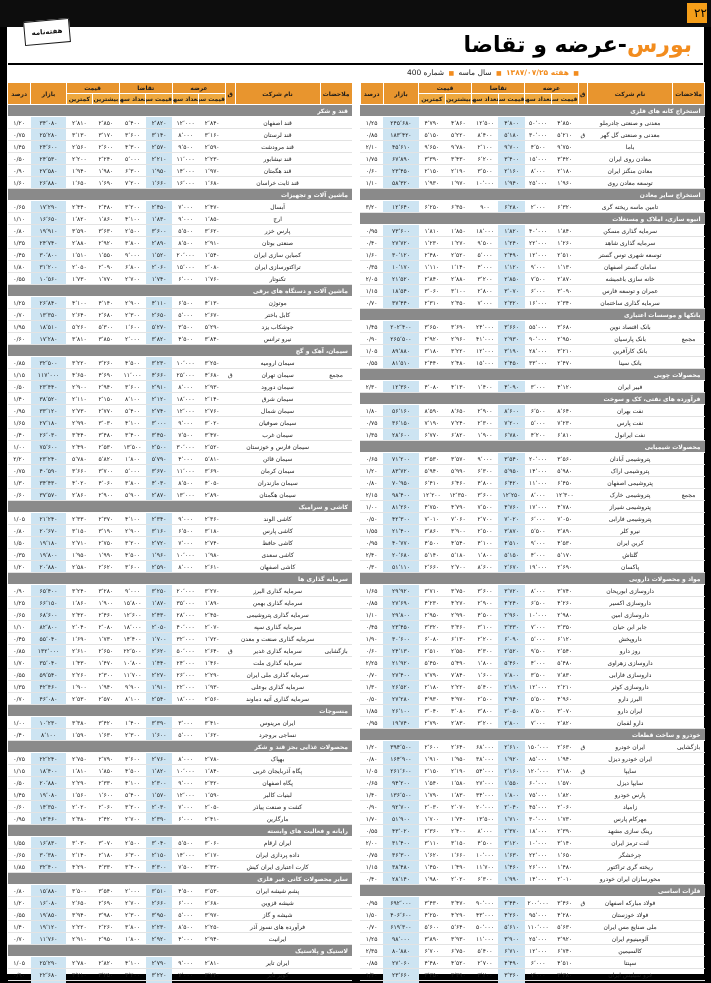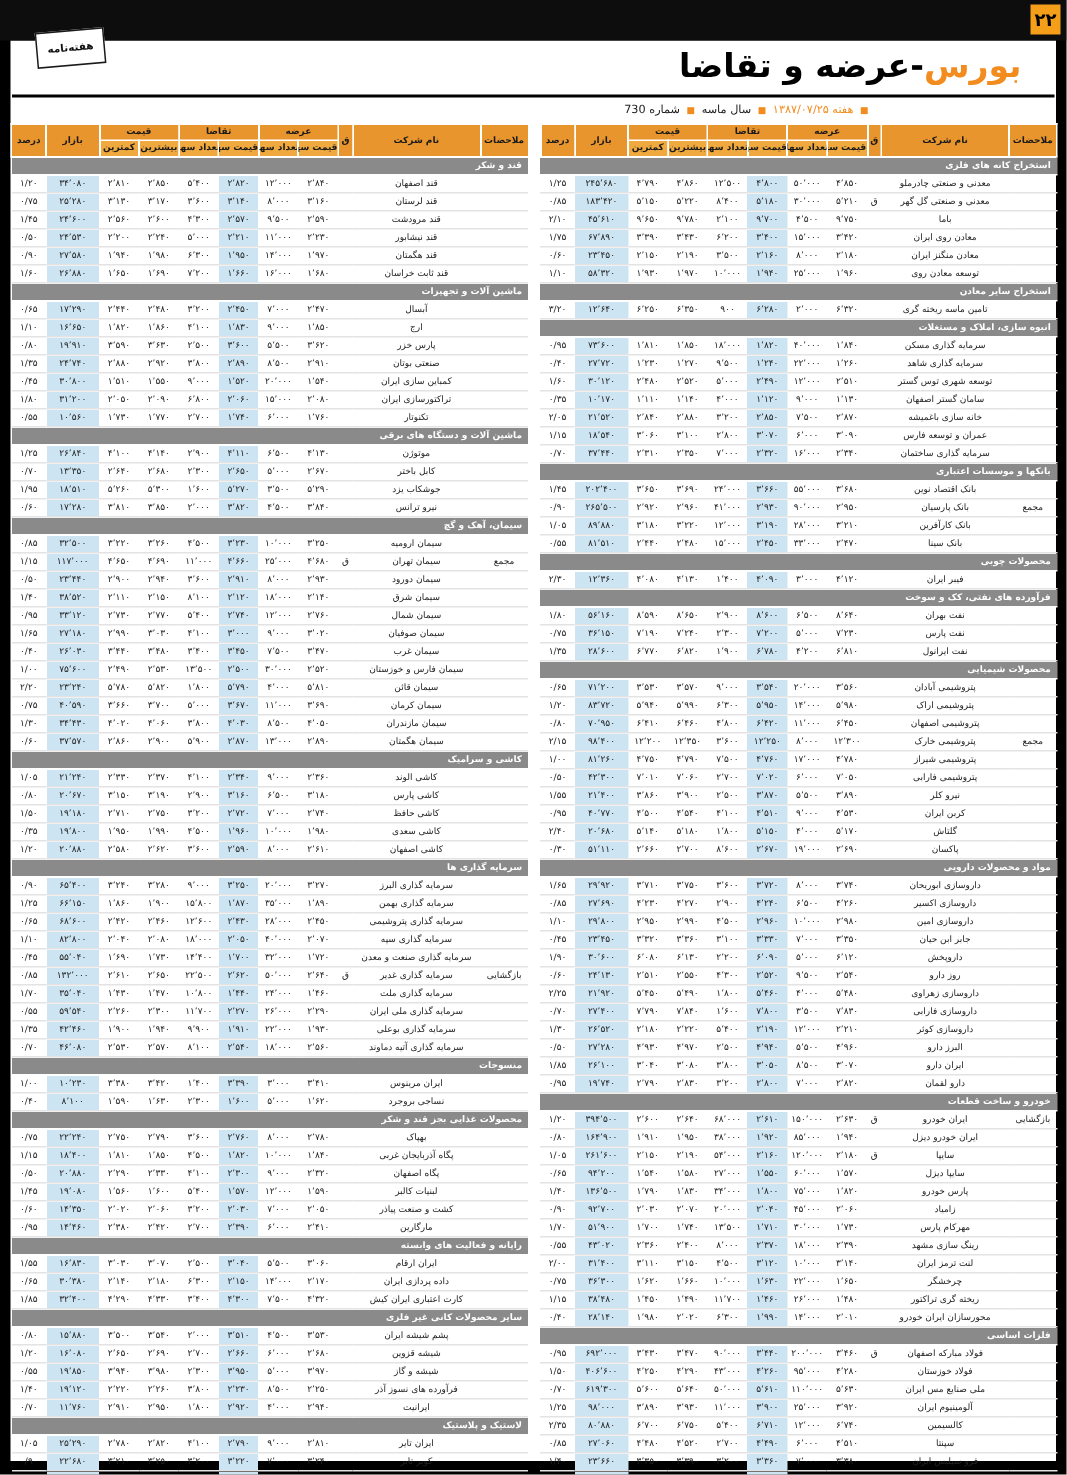--- a/index.html
+++ b/index.html
@@ -1,30 +1,30 @@
 <!DOCTYPE html>
 <html lang="fa" dir="rtl"><head>
 <meta charset="utf-8">
 <style>
   *{box-sizing:border-box;margin:0;padding:0}
   html,body{width:711px;height:983px}
   body{background:#000;font-family:"DejaVu Sans",sans-serif;direction:rtl;position:relative;overflow:hidden}
   .sheet{position:absolute;top:27px;right:7px;left:7px;bottom:9px;background:#fff}
   .topbar{position:absolute;top:0;left:0;right:0;height:27px;background:#0d0d0d;z-index:2}
   .pageno{position:absolute;top:3px;right:4px;width:20px;height:20px;background:#F59E19;color:#000;
-          font-size:12px;font-weight:bold;text-align:center;line-height:20px;z-index:4}
+          font-size:12px;font-weight:normal;text-align:right;line-height:20px;z-index:4}
   .masthead{position:absolute;top:20px;left:24px;width:46px;height:24px;background:#fff;border:1px solid #1a1a1a;
             z-index:4;transform:rotate(-5deg);display:flex;align-items:center;justify-content:center;
             font-size:7px;font-weight:bold;color:#111}
-  .titlebar{position:absolute;top:32px;right:30px;font-size:22px;font-weight:bold;color:#000;z-index:3}
+  .titlebar{position:absolute;top:32px;right:19px;font-size:22px;font-weight:bold;color:#000;z-index:3}
   .titlebar .accent{color:#F28C1E}
   .rule{position:absolute;top:63px;right:8px;left:8px;height:2px;background:#000;z-index:3}
   .subtitle{position:absolute;top:68px;right:130px;font-size:7.5px;color:#222;z-index:3;white-space:nowrap}
   .subtitle .b{color:#F28C1E;font-size:6px;margin:0 2px}
-  .subtitle .num{color:#F28C1E;font-weight:normal}
+  .subtitle .num{color:#F28C1E;font-weight:bold}
   .tables{position:absolute;top:82px;right:6px;left:6px;display:flex;gap:7px;align-items:flex-start;z-index:3}
   table.stock{border-collapse:collapse;table-layout:fixed;width:calc(50% - 4px);direction:rtl}
   table.stock th{background:#EFA93F;border:1px solid #fff;font-size:6px;line-height:8px;padding:1px 0;
                  font-weight:bold;color:#1a1a1a;overflow:hidden;white-space:nowrap;text-align:center}
   table.stock thead tr:first-child th{background:#E8952E}
   table.stock td{font-size:6px;line-height:11px;height:11px;padding:0 1px;text-align:center;color:#222;
                  border-bottom:1px solid #E3E3E3;overflow:hidden;white-space:nowrap}
   td.c-name{text-align:right;padding-right:2px;color:#111}
   td.c-notes{color:#555;font-size:5.5px}
   td.c-blue,td.c-mkt{background:#CDE4F2}
@@ -43,21 +43,21 @@
 <div class="titlebar">
   <span class="accent">بورس</span><span>-عرضه و تقاضا</span>
 </div>
 <div class="rule"></div>
 <div class="subtitle">
   <span class="b">■</span>
   <span class="num">هفته ۱۳۸۷/۰۷/۲۵</span>
   <span class="b">■</span>
   <span>سال ماسه</span>
   <span class="b">■</span>
-  <span>شماره 730</span>
+  <span>شماره 400</span>
 </div>
 
 <div class="tables">
   <table class="stock">
       <colgroup>
         <col style="width: 30px;">
         <col style="width: 80px;">
         <col style="width: 9px;">
         <col style="width: 25px;">
         <col style="width: 25px;">

